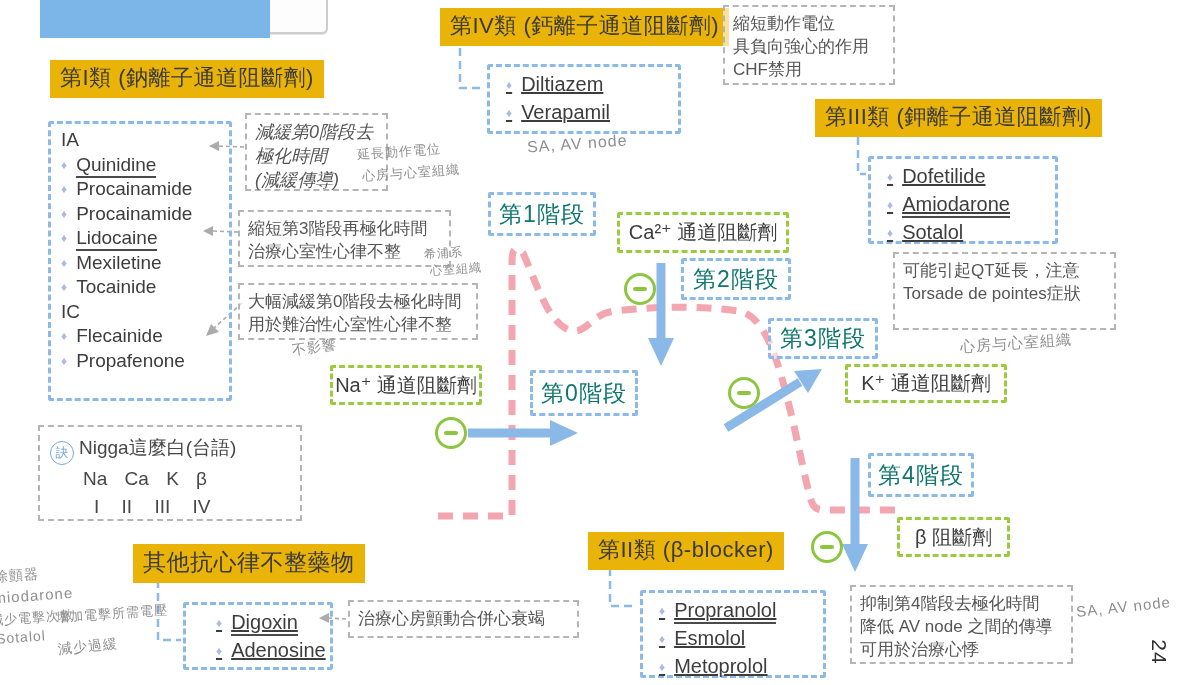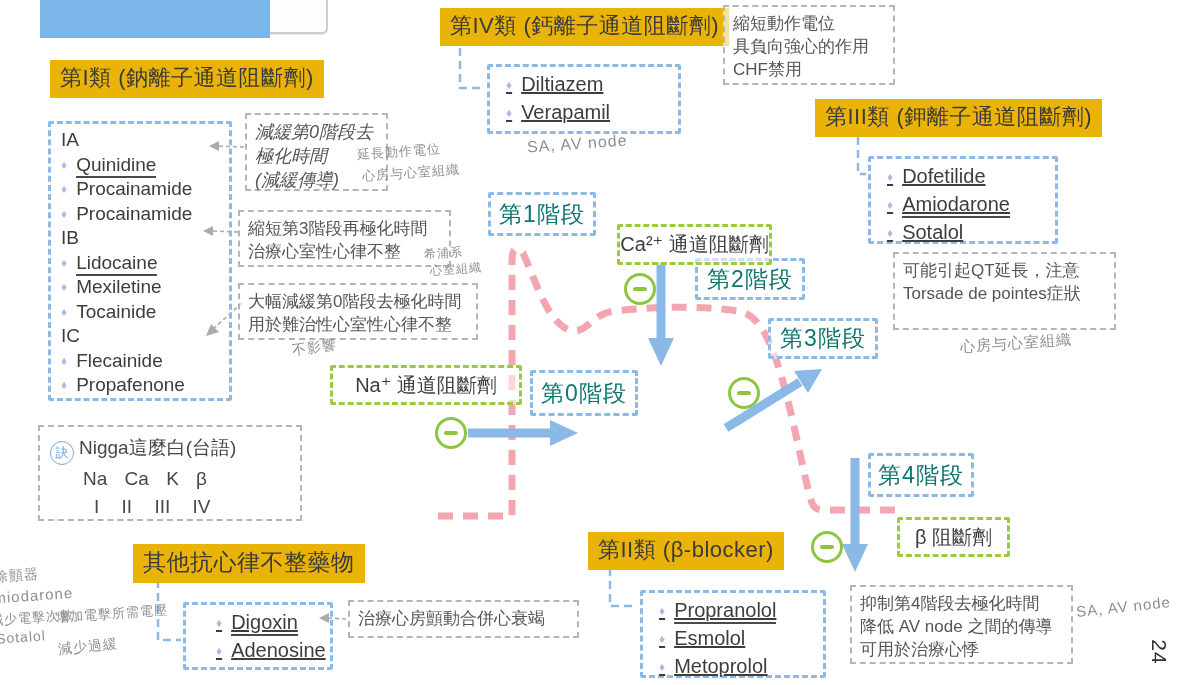--- a/index.html
+++ b/index.html
@@ -93,21 +93,20 @@
 
     <div class="topbox"></div>
     <div class="topbar"></div>
 
     <div class="title" style="left:50px;top:60px;">第I類 (鈉離子通道阻斷劑)</div>
     <div class="drugbox" style="left:48px;top:121px;width:184px;height:280px;">
       <div class="grp">IA</div>
       <div class="drug"><span class="blt">♦</span><span class="u">Quinidine</span></div>
       <div class="drug"><span class="blt">♦</span><span>Procainamide</span></div>
       <div class="drug"><span class="blt">♦</span><span>Procainamide</span></div>
-      <div class="grp">IB</div>
       <div class="drug"><span class="blt">♦</span><span class="u">Lidocaine</span></div>
       <div class="drug"><span class="blt">♦</span><span>Mexiletine</span></div>
       <div class="drug"><span class="blt">♦</span><span>Tocainide</span></div>
       <div class="grp">IC</div>
       <div class="drug"><span class="blt">♦</span><span>Flecainide</span></div>
       <div class="drug"><span class="blt">♦</span><span>Propafenone</span></div>
     </div>
 
     <div class="note big" style="left:245px;top:113px;width:143px;height:78px;">
       <div>減緩第0階段去</div>
@@ -150,38 +149,41 @@
     </div>
     <div class="note" style="left:893px;top:252px;width:223px;height:78px;">
       <div>可能引起QT延長，注意</div>
       <div>Torsade de pointes症狀</div>
     </div>
     <div class="hand" style="left:960px;top:334px;font-size:15px;">心房与心室組織</div>
 
     <div class="phase" style="left:488px;top:192px;width:108px;height:44px;">
         <span>第1階段</span>
       </div>
-    <div class="phase" style="left:695px;top:258px;width:110px;height:42px;">
+    <div class="phase" style="left:681px;top:258px;width:110px;height:42px;">
         <span>第2階段</span>
       </div>
     <div class="phase" style="left:530px;top:370px;width:108px;height:46px;">
         <span>第0階段</span>
       </div>
     <div class="phase" style="left:768px;top:318px;width:110px;height:41px;justify-content:center;">
         <span>第3階段</span>
       </div>
     <div class="phase" style="left:868px;top:453px;width:106px;height:44px;">
         <span>第4階段</span>
       </div>
 
-    <div class="blocker" style="left:617px;top:224px;width:155px;height:41px;">
+    <div class="blocker" style="left:617px;top:212px;width:172px;height:41px;">
         <span>Ca²⁺ 通道阻斷劑</span>
       </div>
-    <div class="blocker" style="left:330px;top:365px;width:192px;height:40px;">
+    <div class="blocker" style="left:330px;top:365px;width:152px;height:40px;">
         <span>Na⁺ 通道阻斷劑</span>
+      </div>
+    <div class="blocker" style="left:845px;top:364px;width:162px;height:39px;">
+        <span>K⁺ 通道阻斷劑</span>
       </div>
     <div class="blocker" style="left:897px;top:517px;width:113px;height:40px;text-align:right;">
         <span>β 阻斷劑</span>
       </div>
 
     <div class="minus" style="left:435px;top:417px;"></div>
     <div class="minus" style="left:624px;top:273px;"></div>
     <div class="minus" style="left:728px;top:377px;"></div>
     <div class="minus" style="left:811px;top:531px;"></div>
 

